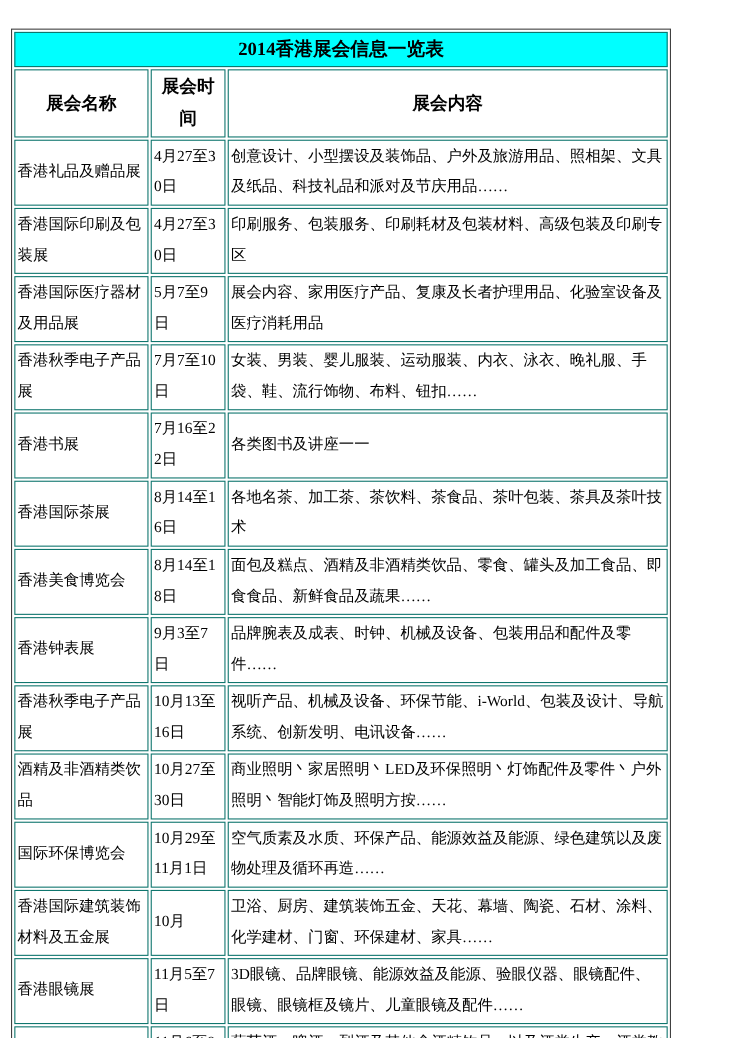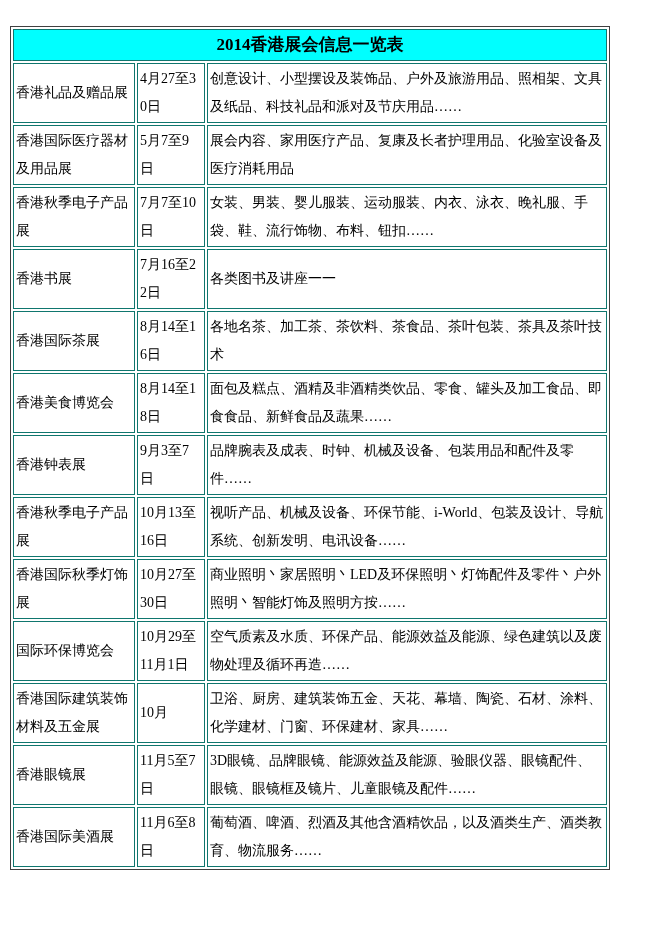--- a/index.html
+++ b/index.html
@@ -64,26 +64,36 @@
   <table class="exhibitions">
     <colgroup>
       <col style="width:122px">
       <col style="width:68px">
       <col>
     </colgroup>
     <thead>
       <tr>
         <th class="title-cell" colspan="3" style="background: rgb(0, 255, 255);">2014香港展会信息一览表</th>
       </tr>
+      <tr>
+        <th class="col-header">展会名称</th>
+        <th class="col-header">展会时间</th>
+        <th class="col-header">展会内容</th>
+      </tr>
     </thead>
     <tbody>
         <tr class="data-row">
           <td class="name-cell">香港礼品及赠品展</td>
           <td class="time-cell">4月27至30日</td>
           <td class="content-cell">创意设计、小型摆设及装饰品、户外及旅游用品、照相架、文具及纸品、科技礼品和派对及节庆用品……</td>
+        </tr>
+        <tr class="data-row">
+          <td class="name-cell">香港国际印刷及包装展</td>
+          <td class="time-cell">4月27至30日</td>
+          <td class="content-cell">印刷服务、包装服务、印刷耗材及包装材料、高级包装及印刷专区</td>
         </tr>
         <tr class="data-row">
           <td class="name-cell">香港国际医疗器材及用品展</td>
           <td class="time-cell">5月7至9日</td>
           <td class="content-cell">展会内容、家用医疗产品、复康及长者护理用品、化验室设备及医疗消耗用品</td>
         </tr>
         <tr class="data-row">
           <td class="name-cell">香港秋季电子产品展</td>
           <td class="time-cell">7月7至10日</td>
           <td class="content-cell">女装、男装、婴儿服装、运动服装、内衣、泳衣、晚礼服、手袋、鞋、流行饰物、布料、钮扣……</td>
@@ -107,21 +117,21 @@
           <td class="name-cell">香港钟表展</td>
           <td class="time-cell">9月3至7日</td>
           <td class="content-cell">品牌腕表及成表、时钟、机械及设备、包装用品和配件及零件……</td>
         </tr>
         <tr class="data-row">
           <td class="name-cell">香港秋季电子产品展</td>
           <td class="time-cell">10月13至16日</td>
           <td class="content-cell">视听产品、机械及设备、环保节能、i-World、包装及设计、导航系统、创新发明、电讯设备……</td>
         </tr>
         <tr class="data-row">
-          <td class="name-cell">香港国际秋季灯饰展</td>
+          <td class="name-cell">酒精及非酒精类饮品</td>
           <td class="time-cell">10月27至30日</td>
           <td class="content-cell">商业照明丶家居照明丶LED及环保照明丶灯饰配件及零件丶户外照明丶智能灯饰及照明方按……</td>
         </tr>
         <tr class="data-row">
           <td class="name-cell">国际环保博览会</td>
           <td class="time-cell">10月29至11月1日</td>
           <td class="content-cell">空气质素及水质、环保产品、能源效益及能源、绿色建筑以及废物处理及循环再造……</td>
         </tr>
         <tr class="data-row">
           <td class="name-cell">香港国际建筑装饰材料及五金展</td>

